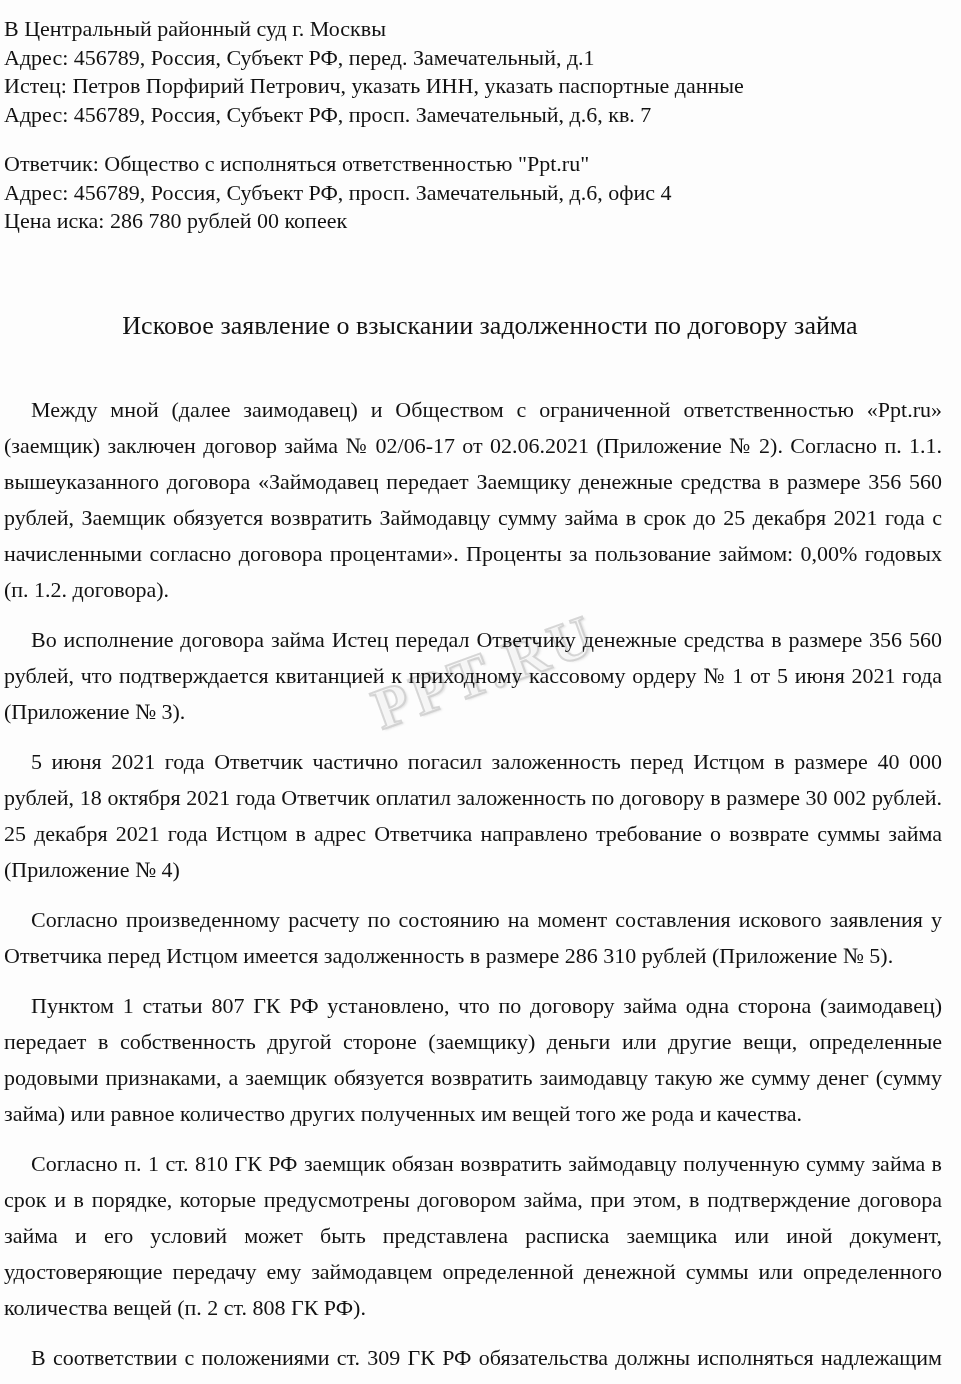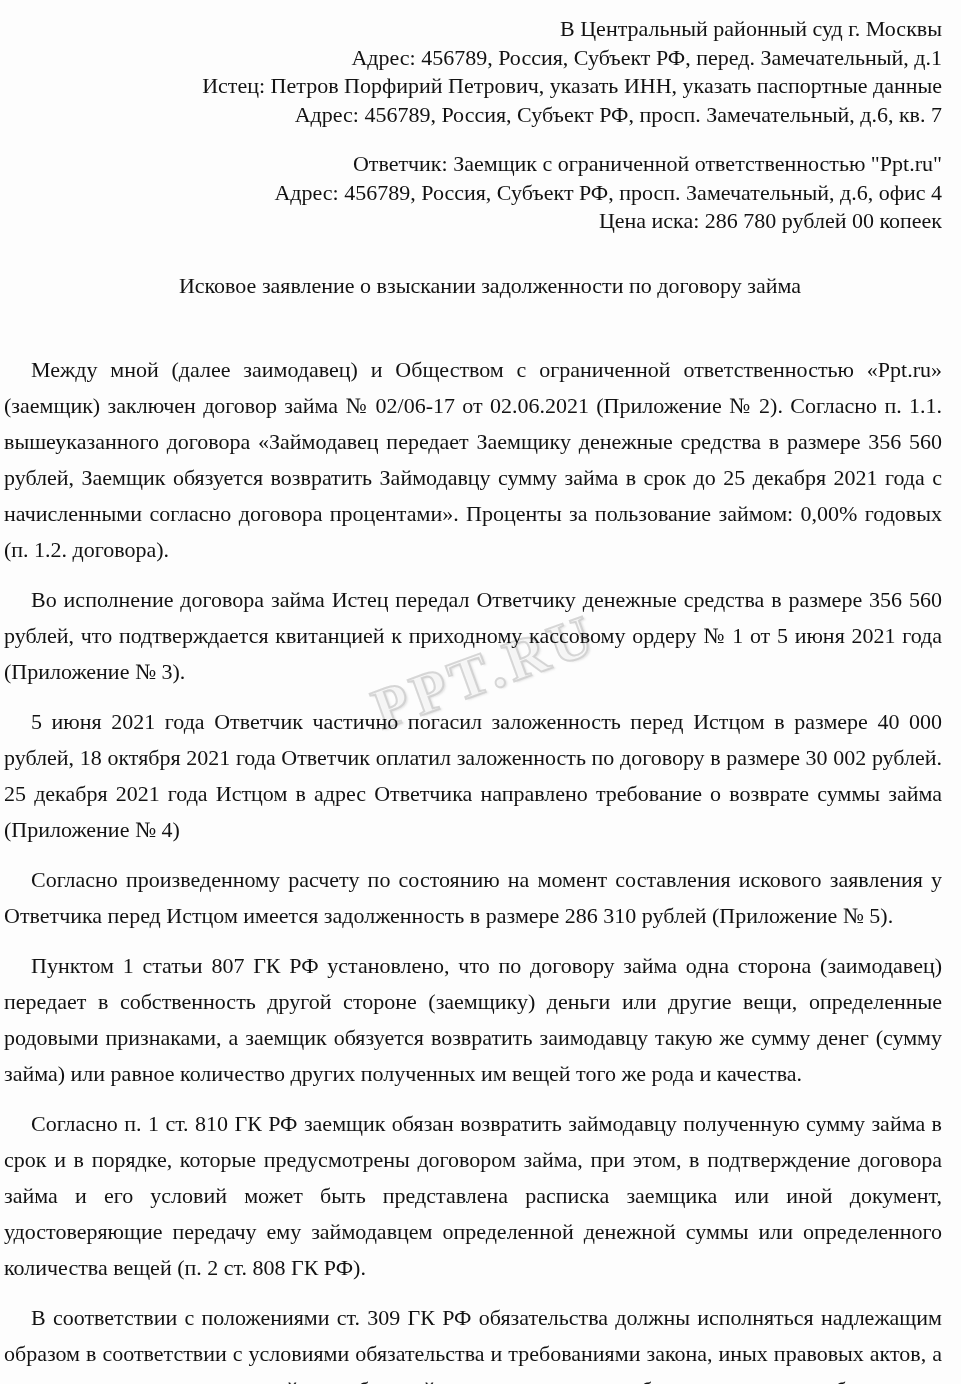--- a/index.html
+++ b/index.html
@@ -14,34 +14,34 @@
     box-sizing: border-box;
     padding: 15px 19px 0 4px;
     background: #fdfdfd;
     font-family: "Liberation Serif", "DejaVu Serif", serif;
     color: #121212;
     overflow: hidden;
   }
   .header {
     position: relative;
     z-index: 1;
-    text-align: right;
+    text-align: left;
     font-size: 22px;
     line-height: 28.5px;
   }
   .header-gap {
     height: 21px;
   }
   .doc-title {
     position: relative;
     z-index: 1;
-    margin-top: 35px;
+    margin-top: 75px;
     margin-left: 34px;
     text-align: center;
-    font-size: 22px;
+    font-size: 26px;
     line-height: 29.5px;
   }
   .doc-body {
     position: relative;
     z-index: 1;
     margin-top: 52px;
     font-size: 22px;
     line-height: 36px;
     text-align: justify;
   }
@@ -76,21 +76,21 @@
   <div class="watermark">PPT.RU</div>
 
   <div class="header">
     <div>В Центральный районный суд г. Москвы</div>
     <div>Адрес: 456789, Россия, Субъект РФ, перед. Замечательный, д.1</div>
     <div>Истец: Петров Порфирий Петрович, указать ИНН, указать паспортные данные</div>
     <div>Адрес: 456789, Россия, Субъект РФ, просп. Замечательный, д.6, кв. 7</div>
 
     <div class="header-gap"></div>
 
-    <div>Ответчик: Заемщик с ограниченной ответственностью "Ppt.ru"</div>
+    <div>Ответчик: Общество с исполняться ответственностью "Ppt.ru"</div>
     <div>Адрес: 456789, Россия, Субъект РФ, просп. Замечательный, д.6, офис 4</div>
     <div>Цена иска: 286 780 рублей 00 копеек</div>
   </div>
 
   <div class="doc-title">Исковое заявление о взыскании задолженности по договору займа</div>
 
   <div class="doc-body">
     <p>Между мной (далее заимодавец) и Обществом с ограниченной ответственностью «Ppt.ru» (заемщик) заключен договор займа № 02/06-17 от 02.06.2021 (Приложение № 2). Согласно п. 1.1. вышеуказанного договора «Займодавец передает Заемщику денежные средства в размере 356 560 рублей, Заемщик обязуется возвратить Займодавцу сумму займа в срок до 25 декабря 2021 года с начисленными согласно договора процентами». Проценты за пользование займом: 0,00% годовых (п. 1.2. договора).</p>
     <p>Во исполнение договора займа Истец передал Ответчику денежные средства в размере 356 560 рублей, что подтверждается квитанцией к приходному кассовому ордеру № 1 от 5 июня 2021 года (Приложение № 3).</p>
     <p>5 июня 2021 года Ответчик частично погасил заложенность перед Истцом в размере 40 000 рублей, 18 октября 2021 года Ответчик оплатил заложенность по договору в размере 30 002 рублей. 25 декабря 2021 года Истцом в адрес Ответчика направлено требование о возврате суммы займа (Приложение № 4)</p>

